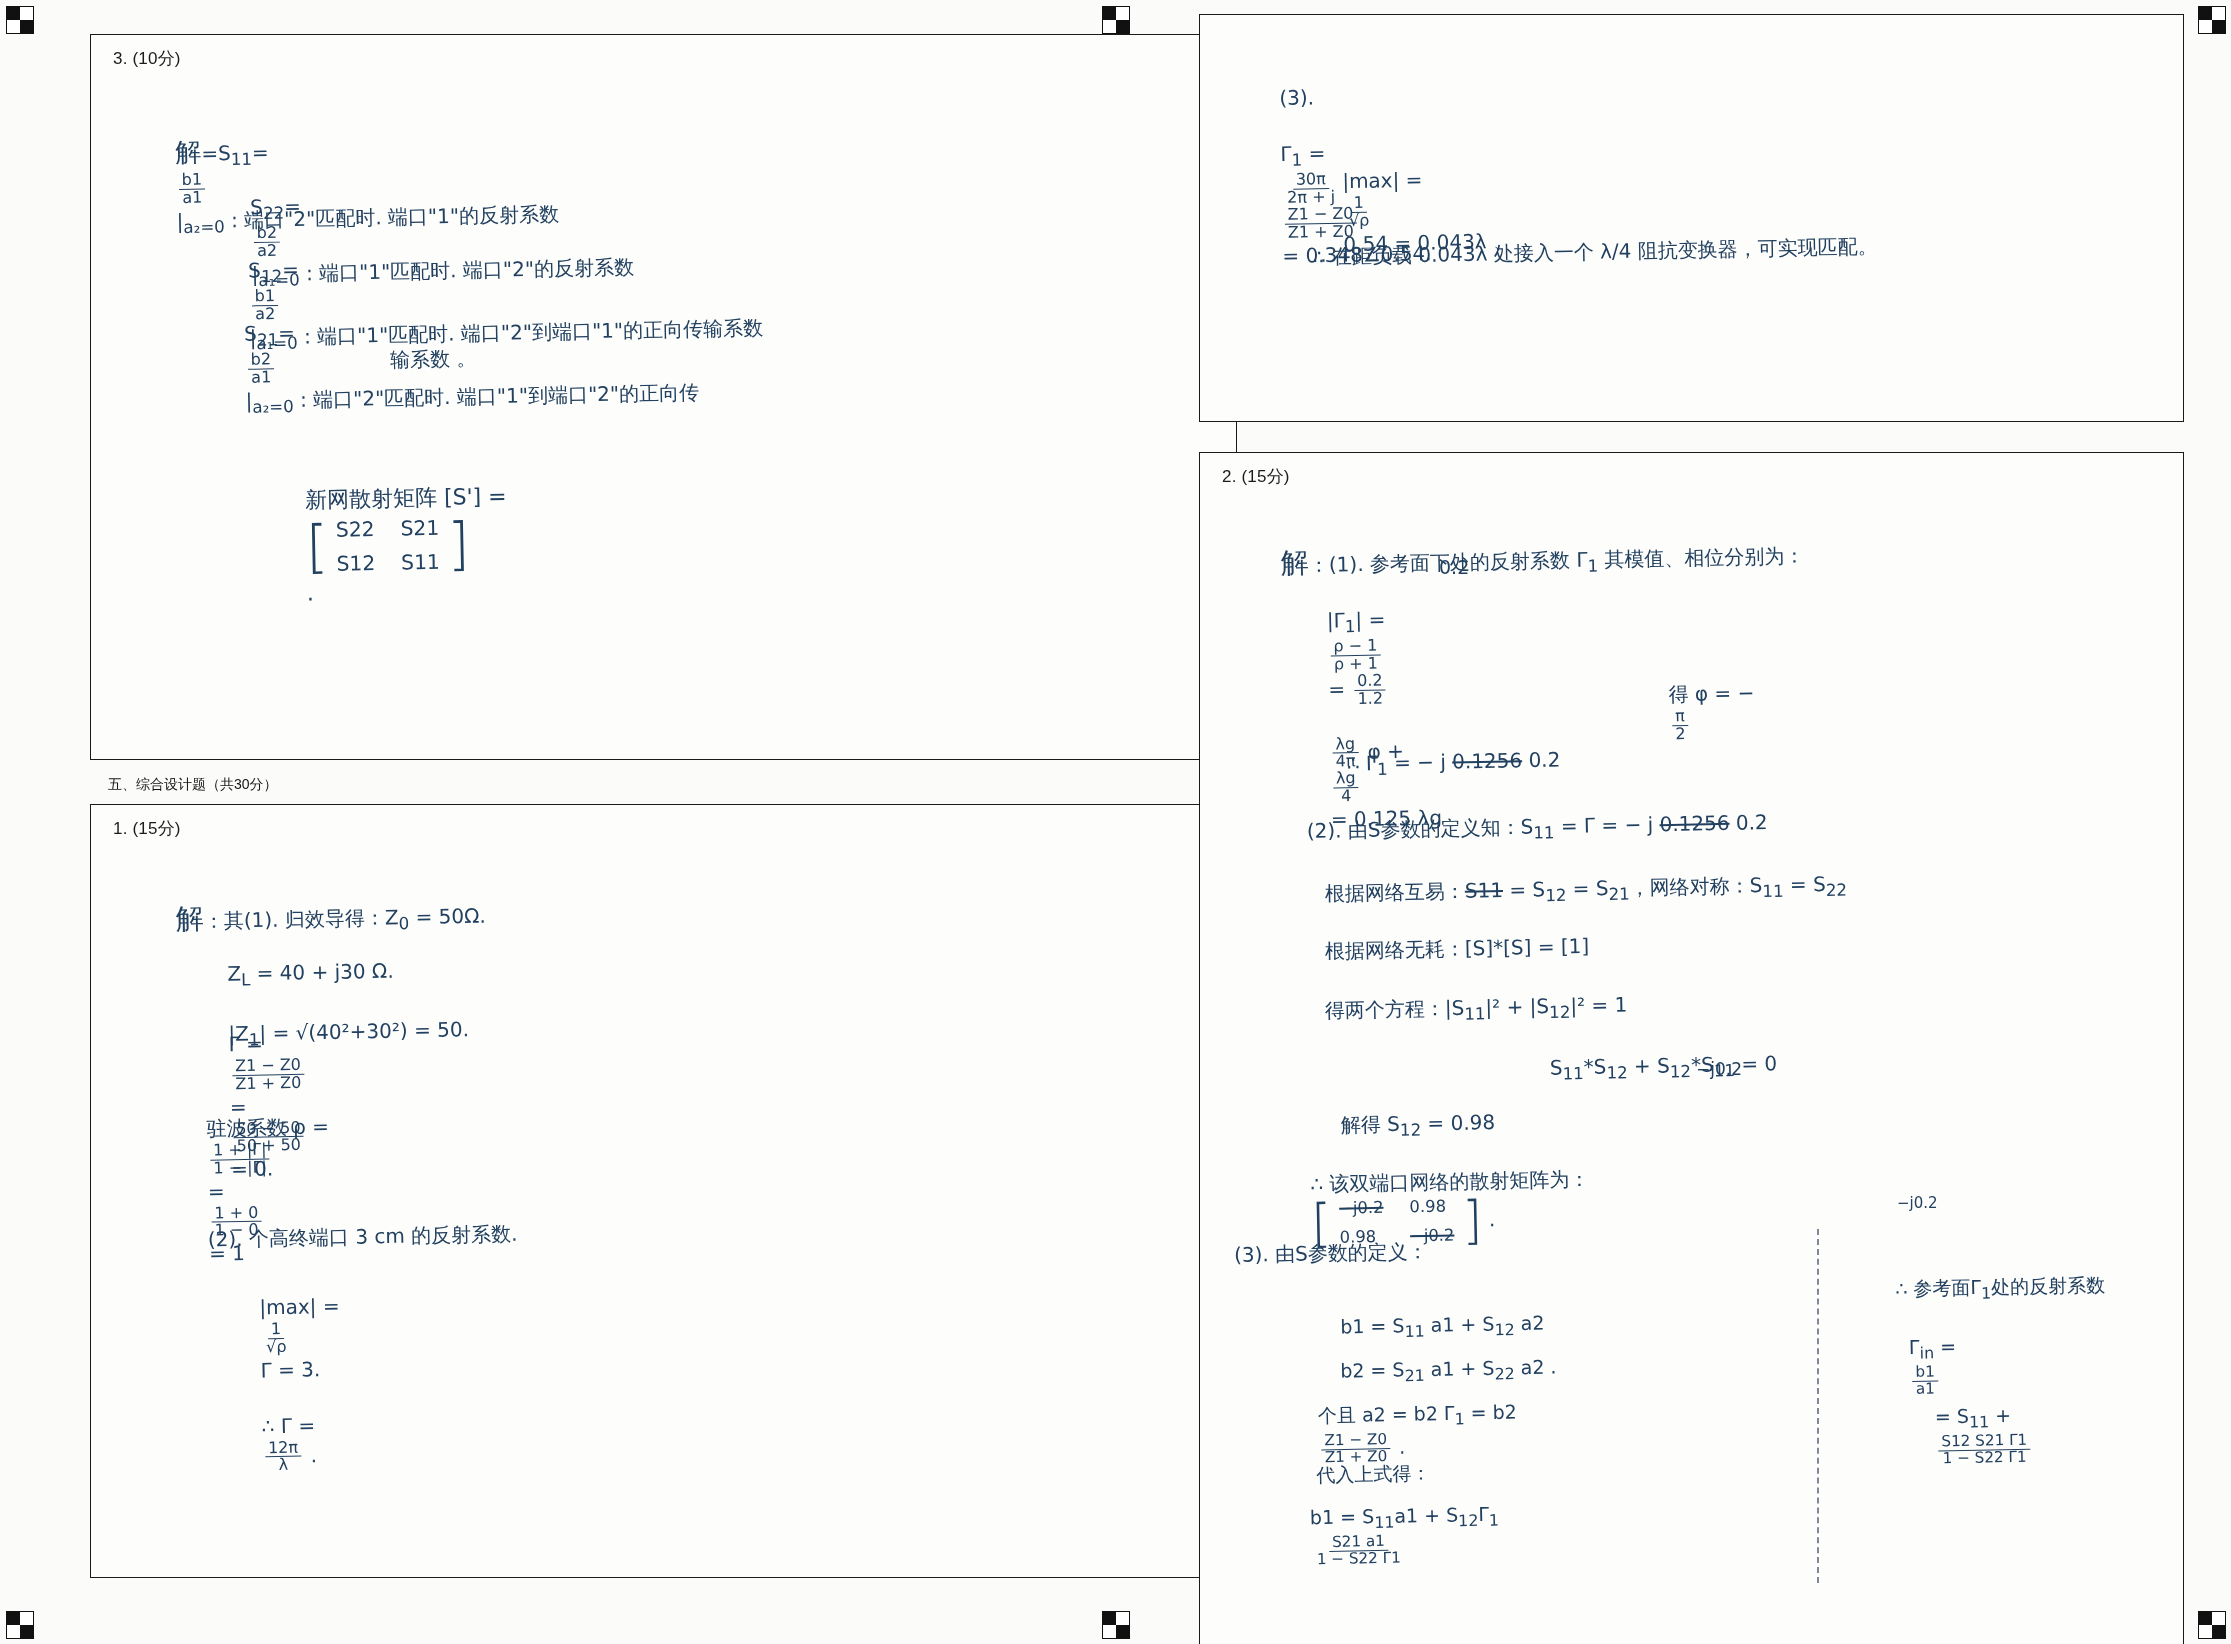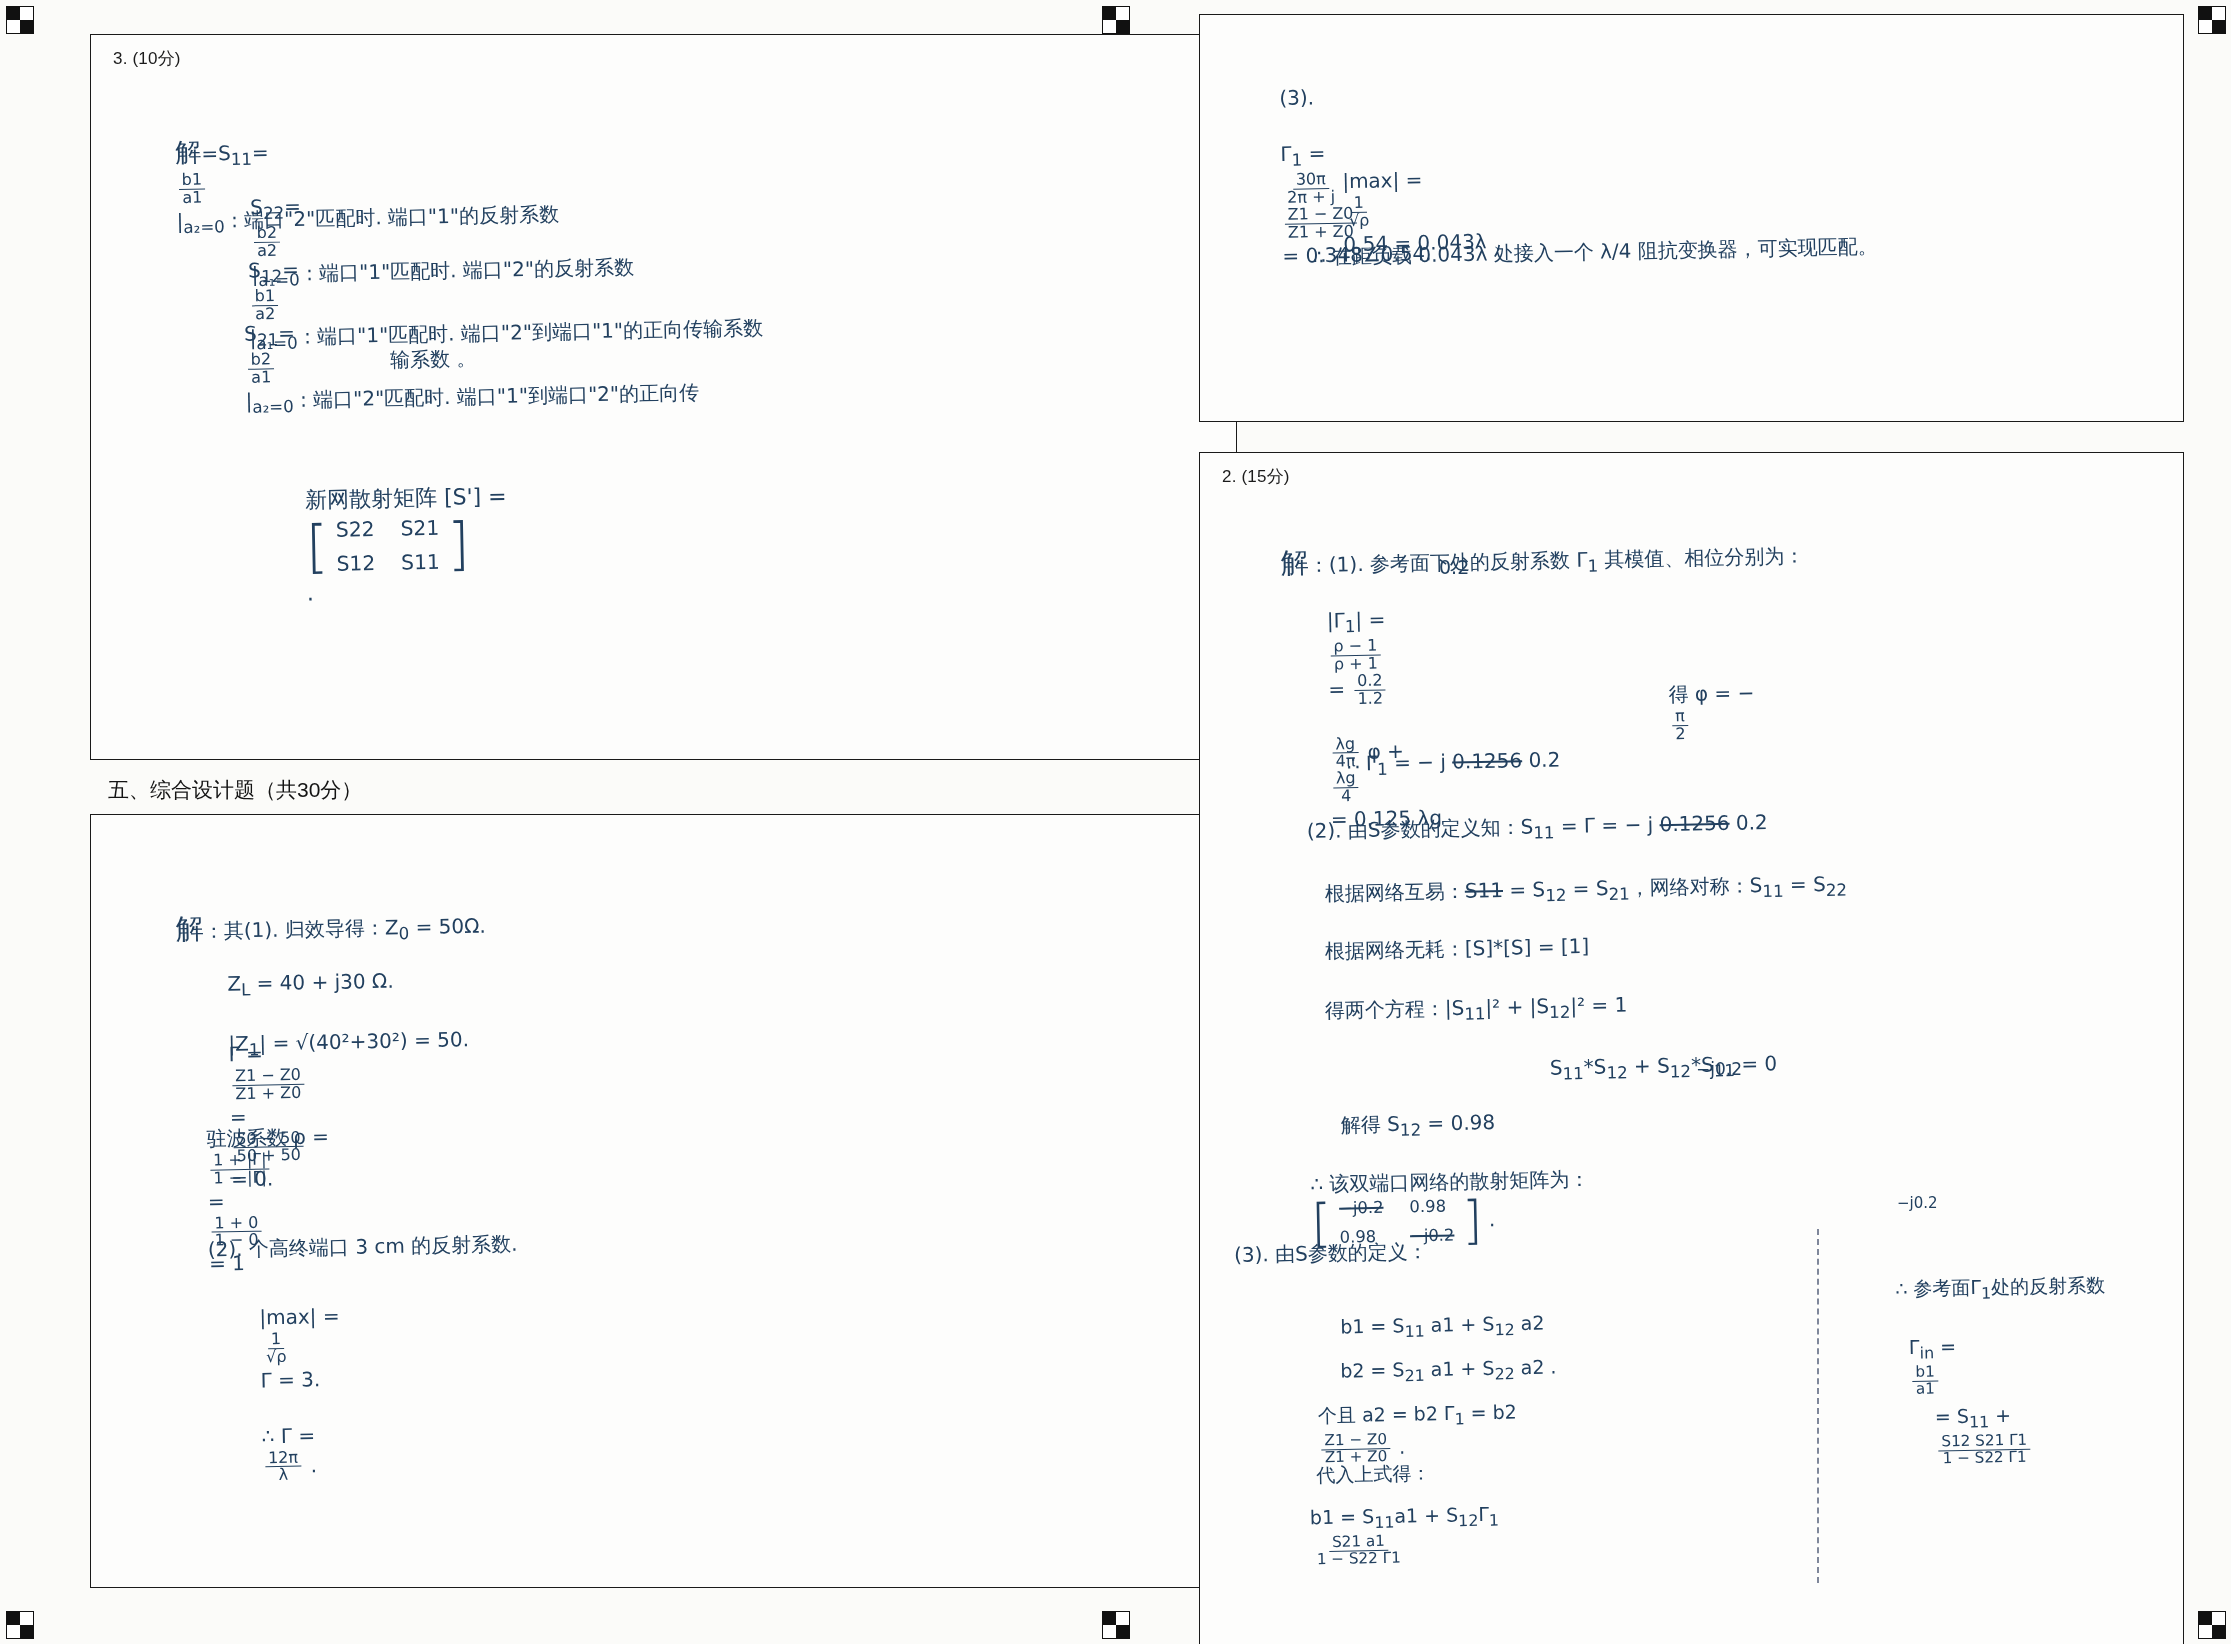--- a/index.html
+++ b/index.html
@@ -49,21 +49,21 @@
     position: relative;
     box-sizing: border-box;
   }
   .qlabel {
     font-size: 17px;
     color: #1b1b1b;
     padding: 12px 0 0 22px;
     letter-spacing: 0.2px;
   }
   .section-heading {
-    font-size: 21px;
+    font-size: 14px;
     color: #141414;
     margin: 16px 0 10px 18px;
     font-weight: normal;
   }
   .ink {
     position: absolute;
     font-family: "DejaVu Sans", sans-serif;
     color: #22405f;
     white-space: pre;
     line-height: 1.4;
@@ -163,20 +163,21 @@
           </span>
           <span class="br">]</span>
         </span>
         <span>.</span>
       </div>
     </div>
 
     <div class="section-heading">五、综合设计题（共30分）</div>
 
     <div class="answer-box" style="height:774px;">
+      <div class="qlabel">1. (15分)</div>
 
       <div class="ink sz20 tilt1" style="left:34px; top:64px;">
         <span style="font-size:28px;">解</span>：其(1). 归效导得：Z<sub>0</sub> = 50Ω.
       </div>
 
       <div class="ink sz20 tilt1" style="left:86px; top:125px;">
         Z<sub>L</sub> = 40 + j30 Ω.
         <span style="display:inline-block;width:119px;"></span>
         |Z<sub>1</sub>| = √(40²+30²) = 50.
       </div>

